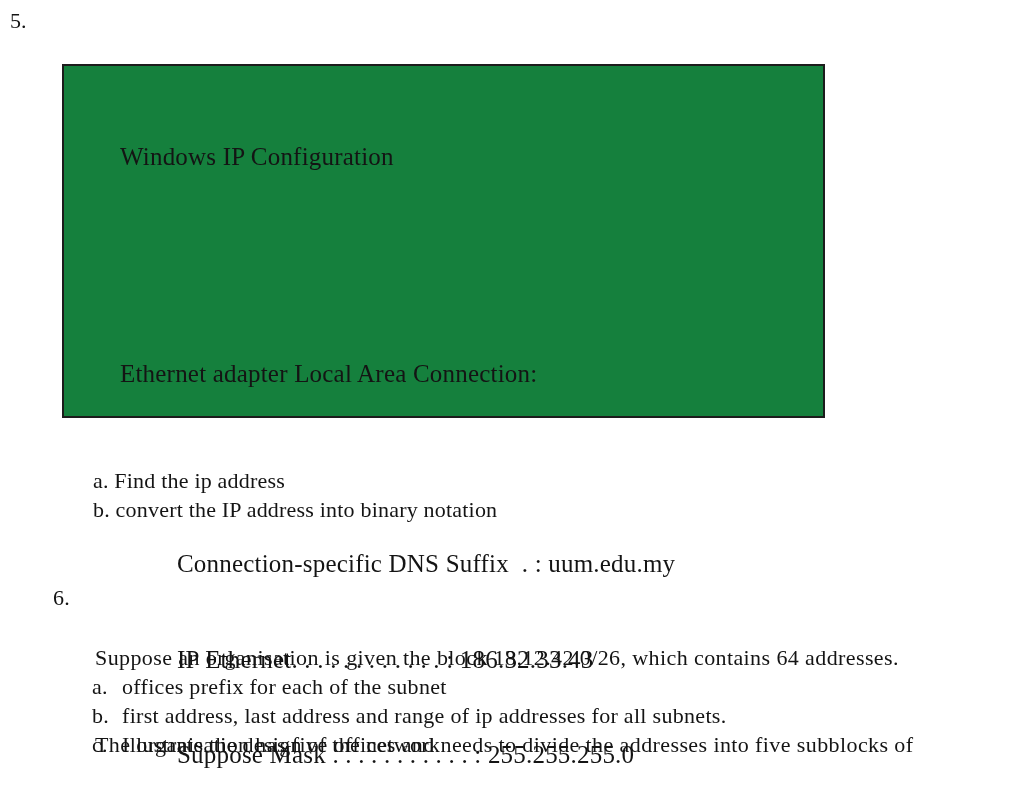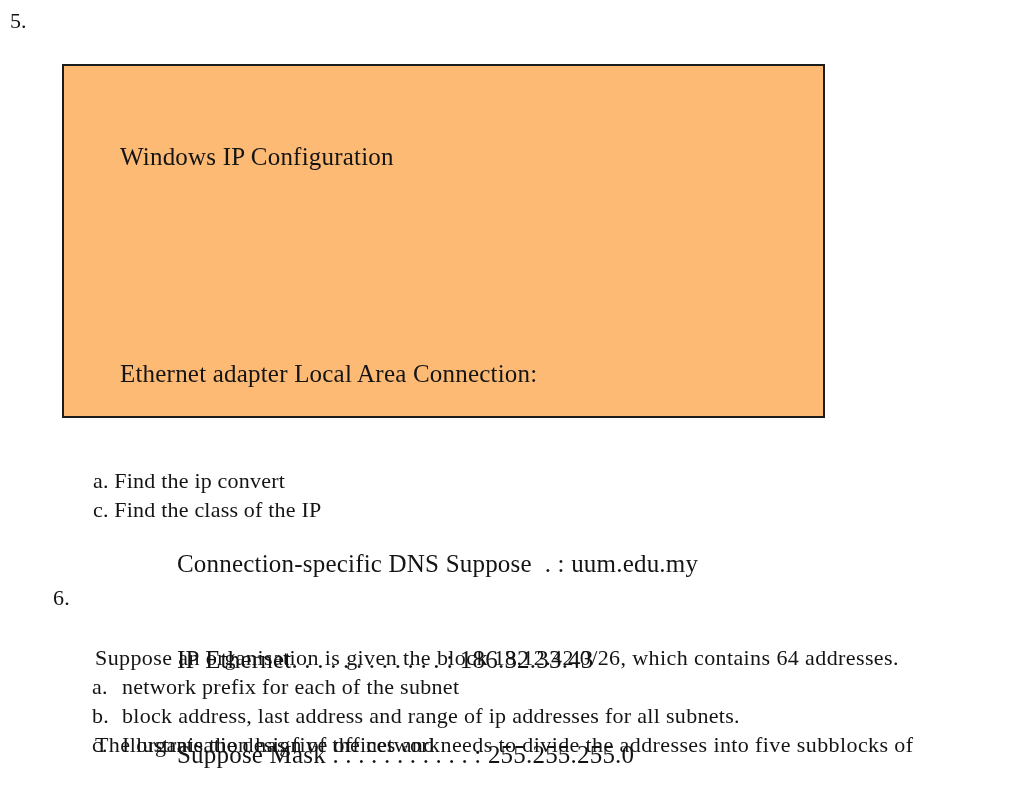--- a/index.html
+++ b/index.html
@@ -22,21 +22,21 @@
     top: 8px;
     font-size: 22px;
   }
   .console-box {
     position: absolute;
     left: 62px;
     top: 64px;
     width: 759px;
     height: 350px;
     border: 2px solid #1c1c1c;
-    background: #fdba74;
+    background: #15803d;
   }
   .console-content {
     padding: 12px 0 0 56px;
     font-size: 25px;
     line-height: 31.7px;
     letter-spacing: 0.2px;
     white-space: pre;
   }
   .console-spacer-2 { height: 58px; }
   .console-spacer-1 { height: 32px; }
@@ -86,48 +86,48 @@
 <div class="page">
 
   <div class="q5-number">5.</div>
 
   <div class="console-box">
     <div class="console-content">
       <div>Windows IP Configuration</div>
       <div class="console-spacer-2"></div>
       <div>Ethernet adapter Local Area Connection:</div>
       <div class="console-spacer-1"></div>
-      <div class="console-entry">Connection-specific DNS Suppose  . : uum.edu.my</div>
+      <div class="console-entry">Connection-specific DNS Suffix  . : uum.edu.my</div>
       <div class="console-entry">IP Ethernet. . . . . . . . . . . . : 186.32.33.43</div>
       <div class="console-entry">Suppose Mask . . . . . . . . . . . : 255.255.255.0</div>
       
     </div>
   </div>
 
   <div class="q5-tasks">
-    <div>a. Find the ip convert</div>
-    <div>c. Find the class of the IP</div>
+    <div>a. Find the ip address</div>
+    <div>b. convert the IP address into binary notation</div>
   </div>
 
   <div class="q6-number">6.</div>
 
   <div class="q6-body">
     <div>Suppose an organisation is given the block 18.12.42.0/26, which contains 64 addresses.</div>
     <div>The organisation has five offices and needs to divide the addresses into five subblocks of</div>
     
   </div>
 
   <div class="q6-tasks">
     <div class="q6-task-row">
       <span class="q6-task-letter">a.</span>
-      <span>network prefix for each of the subnet</span>
+      <span>offices prefix for each of the subnet</span>
     </div>
     <div class="q6-task-row">
       <span class="q6-task-letter">b.</span>
-      <span>block address, last address and range of ip addresses for all subnets.</span>
+      <span>first address, last address and range of ip addresses for all subnets.</span>
     </div>
     <div class="q6-task-row">
       <span class="q6-task-letter">c.</span>
       <span>Illustrate the design of the network</span>
     </div>
   </div>
 
 </div>
 
 </body></html>

